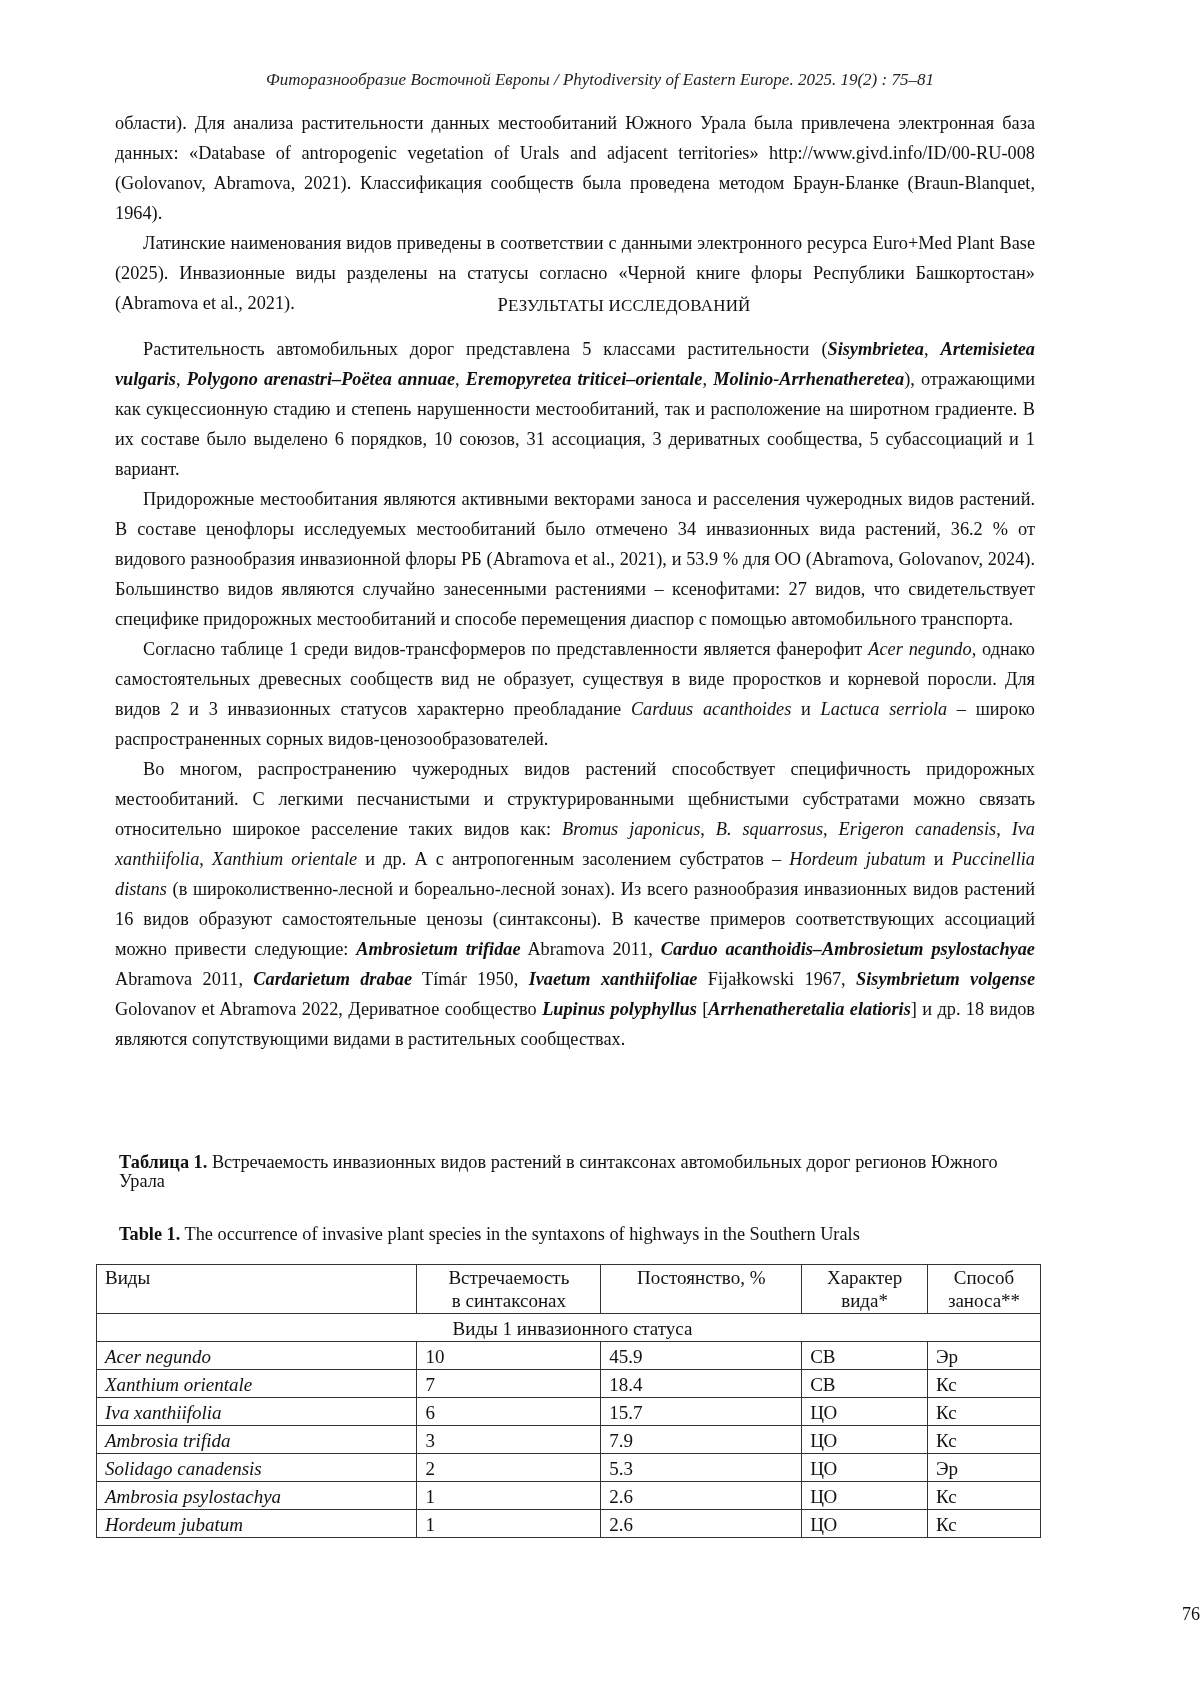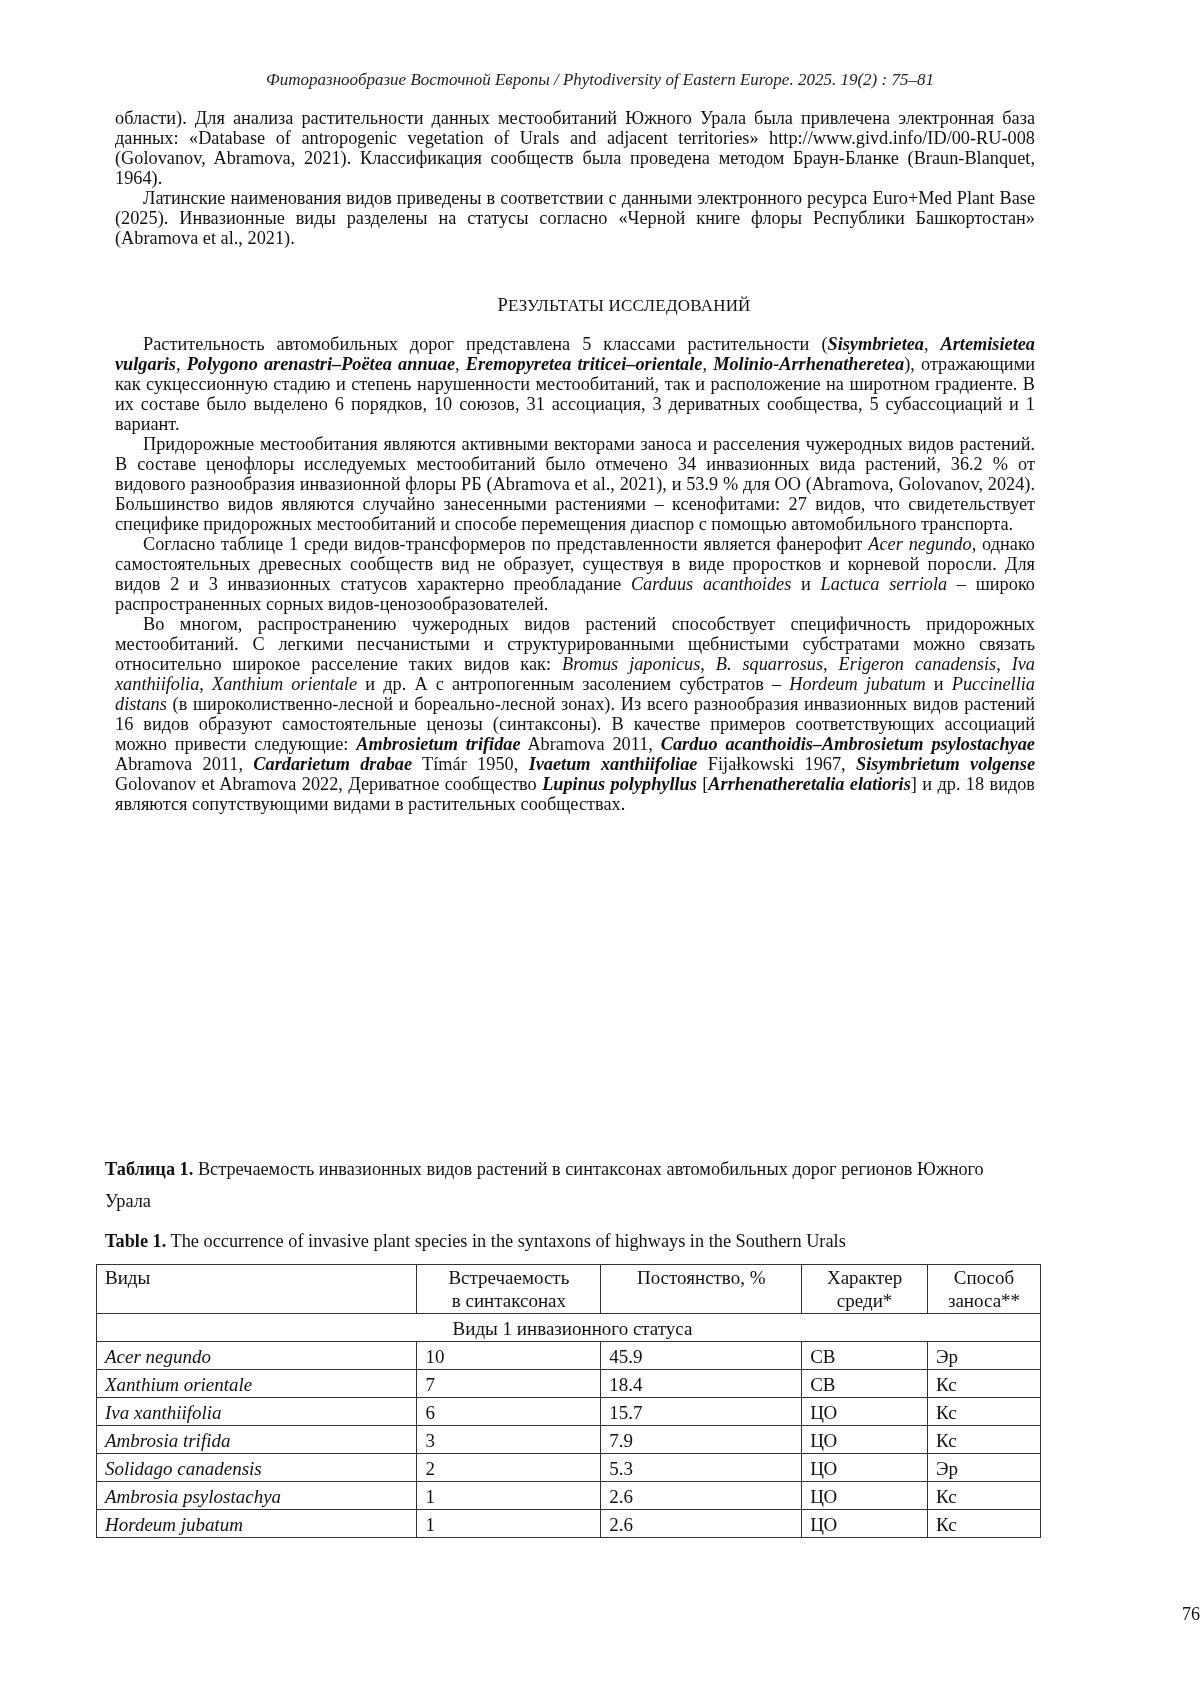--- a/index.html
+++ b/index.html
@@ -1,28 +1,28 @@
 <!DOCTYPE html>
 <html><head>
 <meta charset="utf-8">
 <style>
   html, body { margin: 0; padding: 0; background: #ffffff; }
   body { width: 1200px; height: 1697px; position: relative; overflow: hidden;
          font-family: "Liberation Serif", "DejaVu Serif", serif; color: #111; }
   .page { position: absolute; left: 0; top: 0; width: 1186px; height: 1697px; font-family: Liberation Serif, serif; }
   .running-head { position: absolute; left: 0; width: 1200px; top: 70px; text-align: center;
                   font-style: italic; font-size: 17px; color: #222; }
-  .text { position: absolute; left: 115px; width: 920px; font-size: 18.3px; line-height: 20px;
+  .text { position: absolute; left: 115px; width: 920px; font-size: 18.3px; line-height: 30px;
           text-align: justify; }
   .text p { margin: 0; }
   .indent { text-indent: 28px; }
   .heading { position: absolute; left: 0; width: 1200px; text-align: center; font-size: 17px;
              letter-spacing: 0.2px; padding-left: 24px; }
   .heading .cap { font-size: 18.5px; }
-  .caption { position: absolute; left: 105px; width: 920px; font-size: 18.3px; line-height: 32px; }
+  .caption { position: absolute; left: 119px; width: 920px; font-size: 18.3px; line-height: 19px; }
   .caption b { font-weight: bold; }
   table.data { position: absolute; left: 96px; top: 1264px; width: 945px; border-collapse: collapse;
                font-size: 19px; }
   table.data td, table.data th { border: 1.3px solid #333; padding: 1px 8px; font-weight: normal;
                                   vertical-align: top; line-height: 23px; }
   table.data th { text-align: center; }
   table.data th.left { text-align: left; }
   table.data td { text-align: left; height: 25px; vertical-align: bottom; }
   table.data td.species { text-align: left; font-style: italic; }
   table.data td.group { text-align: center; padding-left: 16px; }
@@ -63,21 +63,21 @@
       <col style="width:184px">
       <col style="width:201px">
       <col style="width:126px">
       <col style="width:113px">
     </colgroup>
     <tbody>
         <tr>
       <th class="left">Виды</th>
       <th><span>Встречаемость</span><br><span>в синтаксонах</span></th>
       <th>Постоянство, %</th>
-      <th><span>Характер</span><br><span>среди*</span></th>
+      <th><span>Характер</span><br><span>вида*</span></th>
       <th><span>Способ</span><br><span>заноса**</span></th>
     </tr>
     <tr>
       <td class="group" colspan="5">Виды 1 инвазионного статуса</td>
     </tr>
     <tr>
       <td class="species">Acer negundo</td>
       <td>10</td>
       <td>45.9</td>
       <td>СВ</td>

